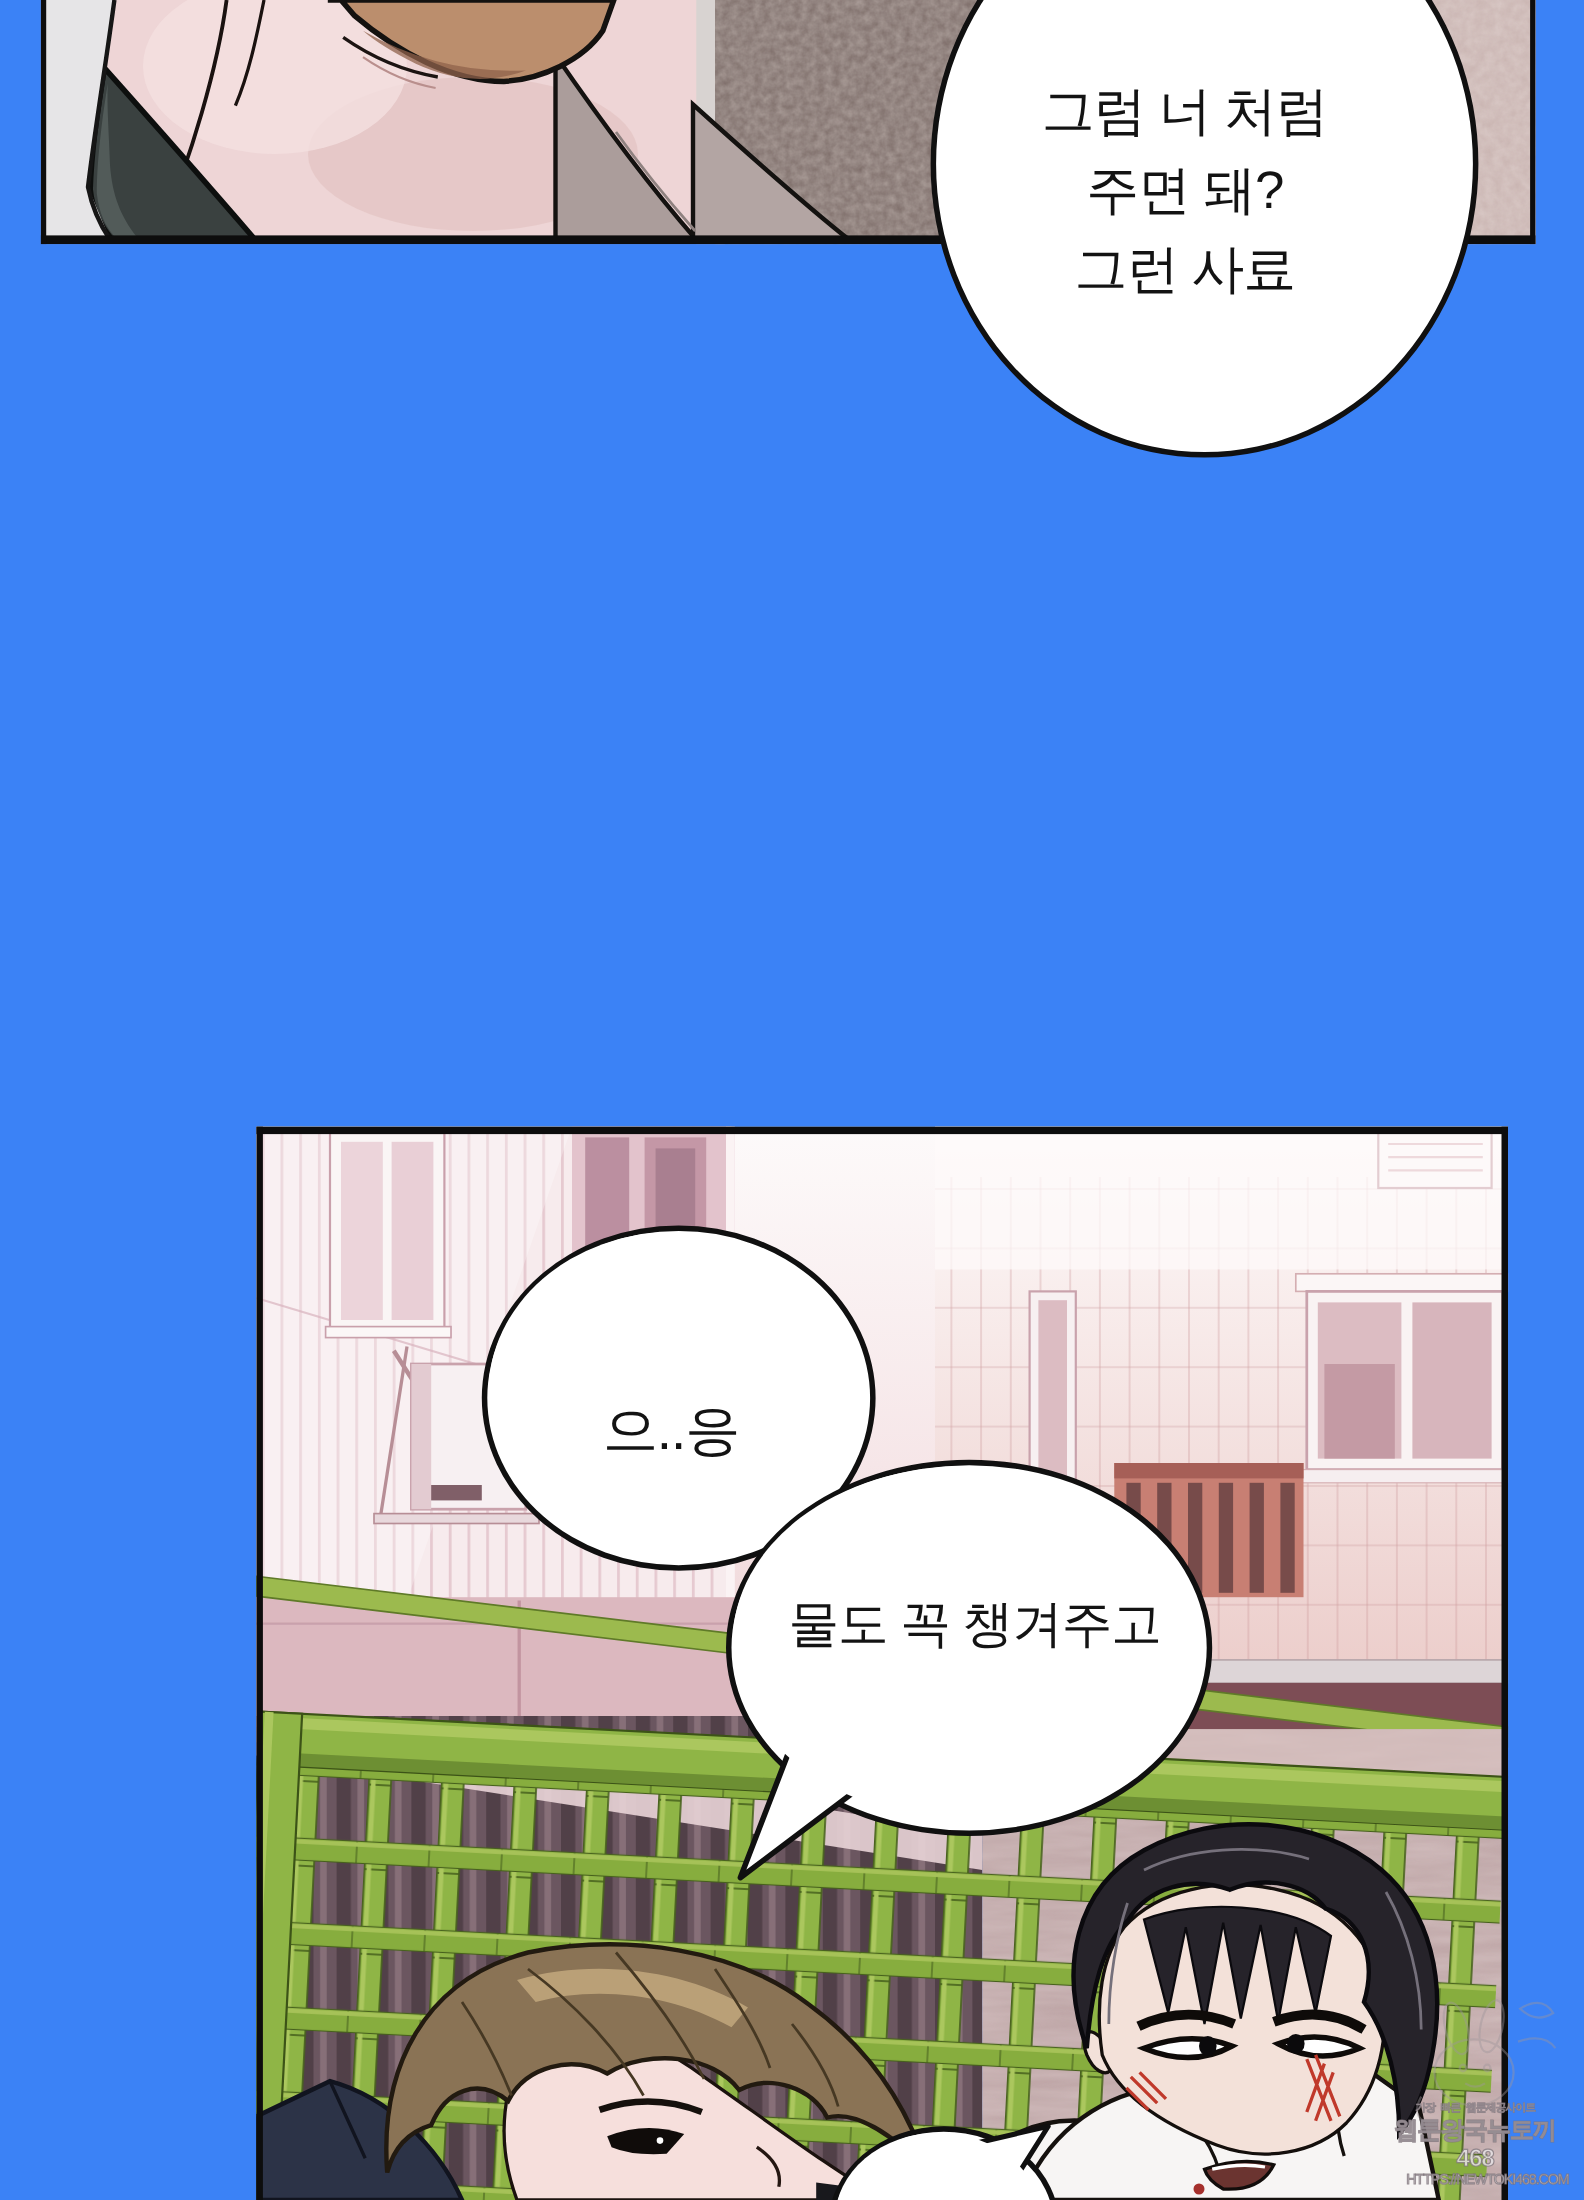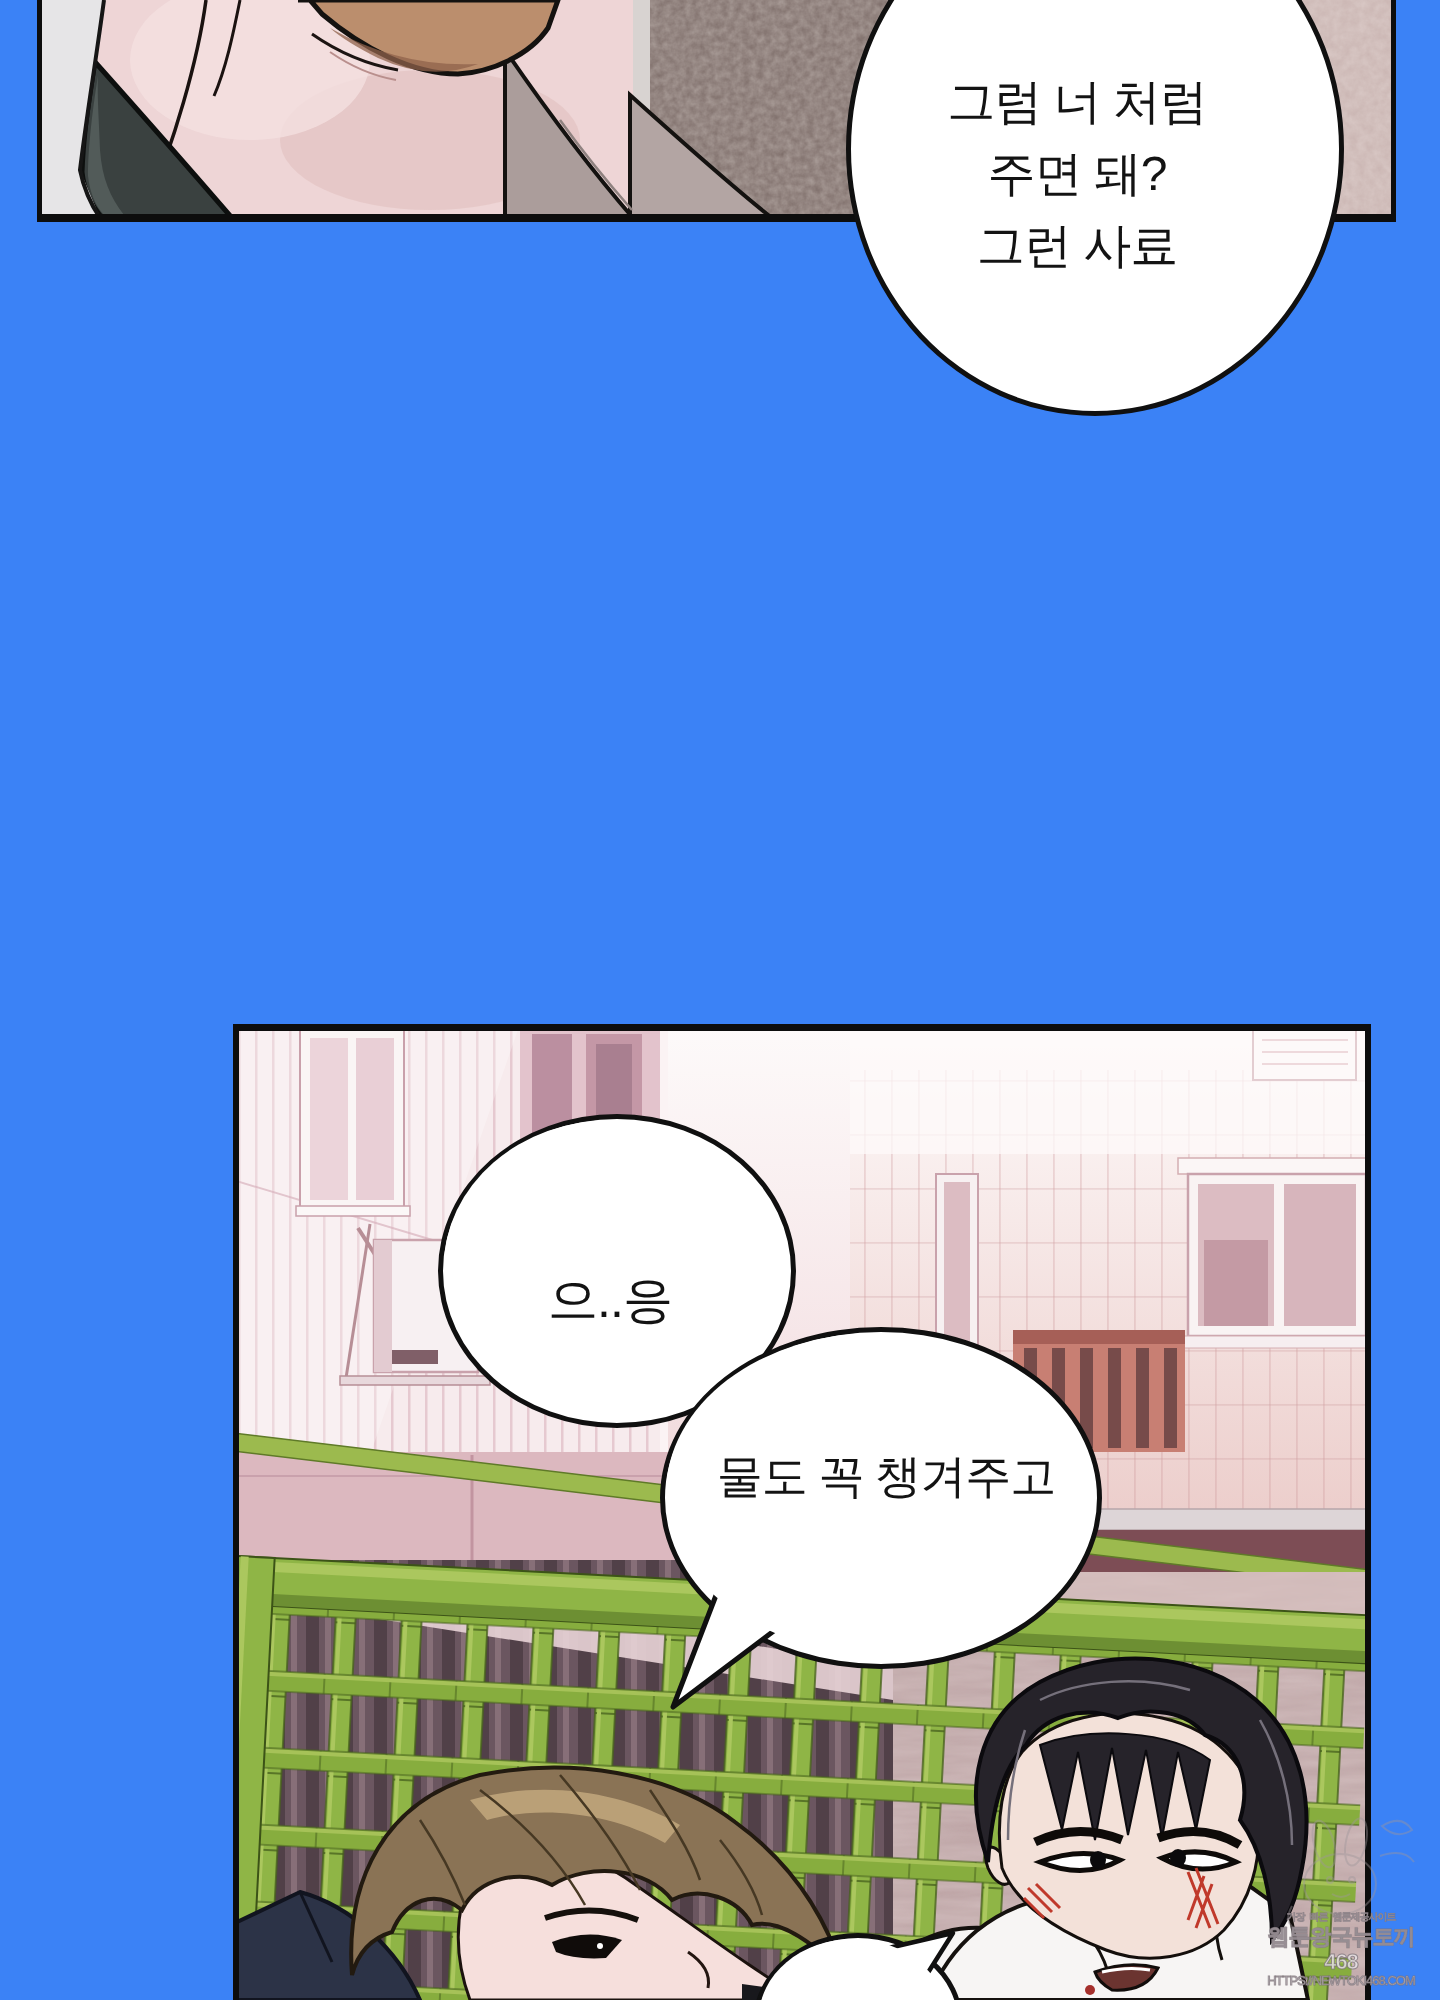--- a/index.html
+++ b/index.html
@@ -18,21 +18,21 @@
   .bt-q{left:887px;top:66px;width:380px;font-size:48px;line-height:72px;}
   .bt-a{left:480px;top:1266px;width:260px;font-size:50px;line-height:68px;}
   .bt-b{left:666px;top:1442px;width:440px;font-size:46px;line-height:68px;}
 
   
   .watermark{position:absolute;left:1256px;top:1912px;width:170px;text-align:center;
              color:rgba(240,236,238,0.78);-webkit-text-stroke:1px rgba(125,115,121,0.75);
              text-shadow:0 0 1px rgba(125,115,121,0.4);line-height:1.15;}
   .wm-1{font-size:10px;letter-spacing:-1px;font-family:Liberation Mono, monospace;}
   .wm-2{font-size:22px;font-weight:700;letter-spacing:-1px;}
-  .wm-3{font-size:13px;letter-spacing:-1px;}
+  .wm-3{font-size:13px;letter-spacing:-1px;text-align:right;}
   .mascot{position:absolute;left:1262px;top:1796px;opacity:.42;}
 </style>
 </head>
 <body>
 
 <div class="page">
 
   <div class="panel" style="left:37px;top:0;width:1359px;height:222px;">
     <svg width="1359" height="222" viewBox="37 0 1359 222">
       <defs>

